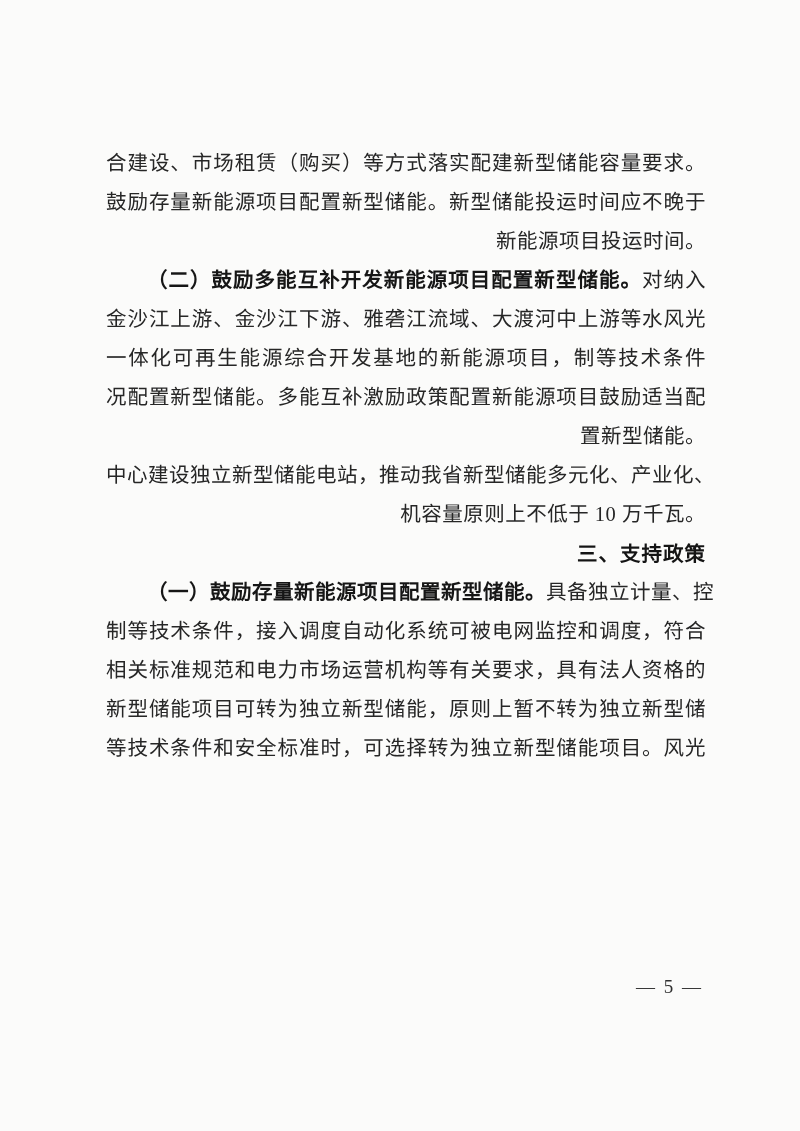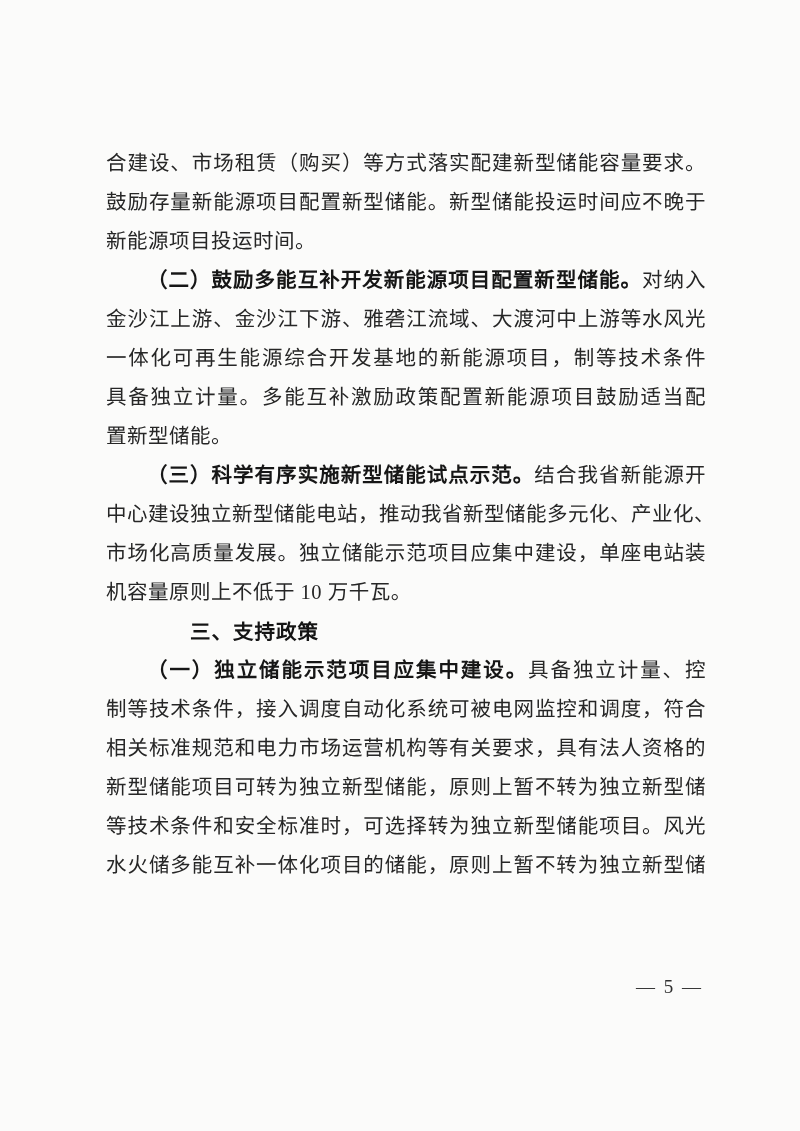--- a/index.html
+++ b/index.html
@@ -21,21 +21,21 @@
     left: 106px;
     top: 144px;
     width: 600px;
   }
   .line {
     height: 39px;
     line-height: 39px;
     font-size: 20.5px;
     color: #262626;
     white-space: nowrap;
-    text-align: left;
+    text-align: right;
     letter-spacing: 0.5px;
   }
   .line.fill {
     text-align: justify;
     text-align-last: justify;
   }
   .line.indent {
     text-indent: 41px;
   }
   .run.bold {
@@ -65,28 +65,25 @@
 <body>
 
 <div class="page">
   <div class="body-block">
       <div class="line fill"><span class="run">合建设、市场租赁（购买）等方式落实配建新型储能容量要求。</span></div>
       <div class="line fill"><span class="run">鼓励存量新能源项目配置新型储能。新型储能投运时间应不晚于</span></div>
       <div class="line"><span class="run">新能源项目投运时间。</span></div>
       <div class="line fill indent"><span class="run bold">（二）鼓励多能互补开发新能源项目配置新型储能。</span><span class="run">对纳入</span></div>
       <div class="line fill"><span class="run">金沙江上游、金沙江下游、雅砻江流域、大渡河中上游等水风光</span></div>
       <div class="line fill"><span class="run">一体化可再生能源综合开发基地的新能源项目，制等技术条件</span></div>
-      <div class="line fill"><span class="run">具备独立计量。多能互补激励政策配置新能源项目鼓励适当配</span></div>
+      <div class="line fill"><span class="run">况配置新型储能。多能互补激励政策配置新能源项目鼓励适当配</span></div>
       <div class="line"><span class="run">置新型储能。</span></div>
-      <div class="line fill indent"><span class="run bold">（三）科学有序实施新型储能试点示范。</span><span class="run">结合我省新能源开</span></div>
       <div class="line fill"><span class="run">中心建设独立新型储能电站，推动我省新型储能多元化、产业化、</span></div>
-      <div class="line fill"><span class="run">市场化高质量发展。独立储能示范项目应集中建设，单座电站装</span></div>
       <div class="line"><span class="run">机容量原则上不低于 10 万千瓦。</span></div>
       <div class="line indent heading"><span class="run bold">三、支持政策</span></div>
-      <div class="line fill indent"><span class="run bold">（一）独立储能示范项目应集中建设。</span><span class="run">具备独立计量、控</span></div>
+      <div class="line fill indent"><span class="run bold">（一）鼓励存量新能源项目配置新型储能。</span><span class="run">具备独立计量、控</span></div>
       <div class="line fill"><span class="run">制等技术条件，接入调度自动化系统可被电网监控和调度，符合</span></div>
       <div class="line fill"><span class="run">相关标准规范和电力市场运营机构等有关要求，具有法人资格的</span></div>
       <div class="line fill"><span class="run">新型储能项目可转为独立新型储能，原则上暂不转为独立新型储</span></div>
       <div class="line fill"><span class="run">等技术条件和安全标准时，可选择转为独立新型储能项目。风光</span></div>
-      <div class="line fill"><span class="run">水火储多能互补一体化项目的储能，原则上暂不转为独立新型储</span></div>
     </div>
   <div class="page-number">— 5 —</div>
 </div>
 
 </body></html>

